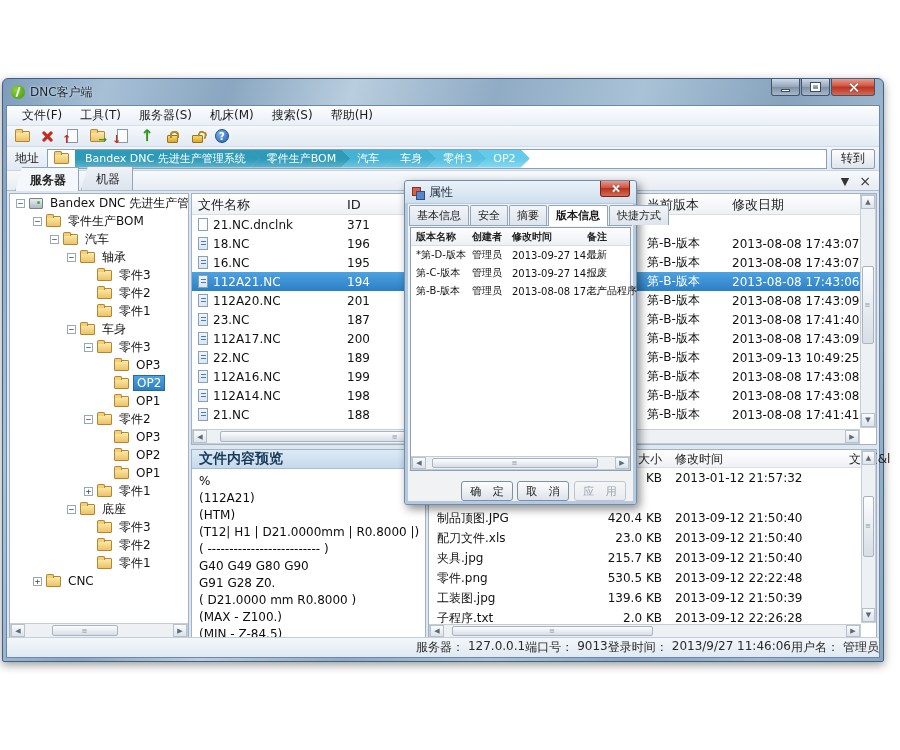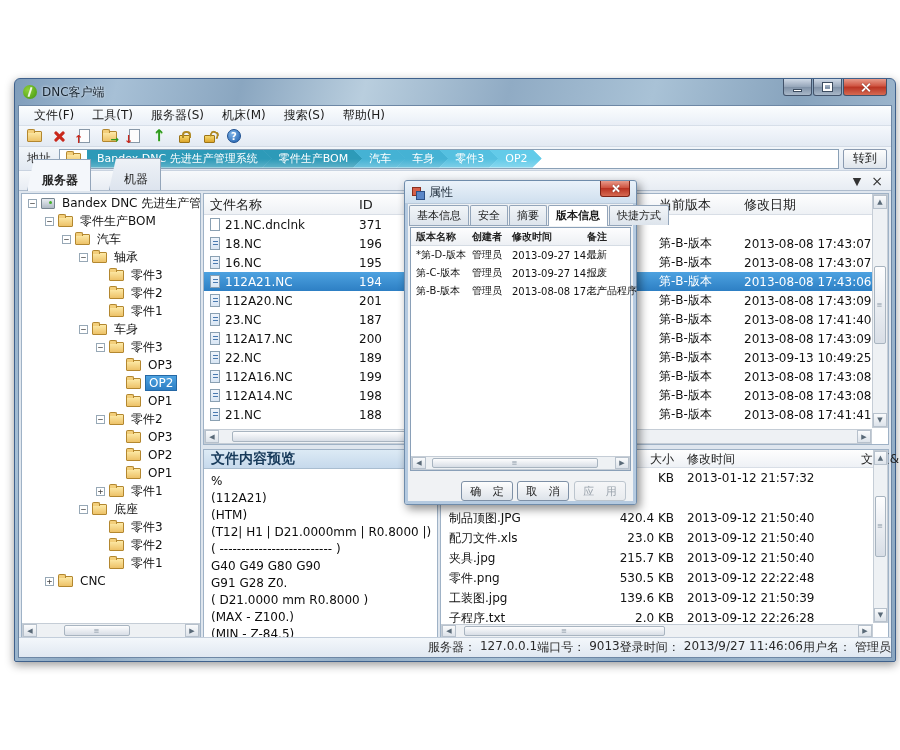--- a/index.html
+++ b/index.html
@@ -1,20 +1,20 @@
 <!DOCTYPE html>
 <html><head>
 <meta charset="utf-8">
 <style>
   * { margin:0; padding:0; box-sizing:border-box; }
   html,body { width:900px; height:750px; background:#fff; font-family:"DejaVu Sans","Liberation Sans",sans-serif; overflow:hidden; }
   .page { position:relative; width:900px; height:750px; background:#fff; }
 
   
-  .app-window { position:absolute; left:14px; top:78px; width:882px; height:584px;
+  .app-window { position:absolute; left:2px; top:78px; width:882px; height:584px;
     background:linear-gradient(105deg,#7e9cba 0%,#a7c0d6 10%,#8aa6c0 22%,#b9cede 34%,#90abc4 48%,#a9c2d6 62%,#87a3bd 76%,#9fb8cf 88%,#8aa6c0 100%);
     border:1px solid #3f618c; border-radius:6px 6px 2px 2px; box-shadow:0 3px 10px rgba(0,0,0,.4); }
   .titlebar { position:absolute; left:0; top:0; right:0; height:26px; display:flex; align-items:center; padding-left:8px; }
   .app-icon { width:14px; height:14px; margin-right:5px; border-radius:50%;
     background:radial-gradient(circle at 35% 35%, #8fd13a, #3f9410); position:relative; }
   .app-icon::after{ content:""; position:absolute; left:6px; top:2px; width:2px; height:10px; background:#eef7e2; transform:rotate(18deg); }
   .title-text { font-size:12px; color:#16232f; text-shadow:0 0 3px rgba(255,255,255,.9); }
   .win-btns { position:absolute; right:8px; top:0; display:flex; }
   .wbtn { width:29px; height:17px; border:1px solid #42536b; border-top:none; border-radius:0 0 3px 3px;
     background:linear-gradient(#cfd9e6,#94a4b8 50%,#7e90a6 50%,#a9b8c9); display:flex; align-items:center; justify-content:center; margin-left:1px; }
@@ -62,21 +62,21 @@
   .crumbs { display:flex; align-items:stretch; flex:1; }
   .crumb { color:#fff; font-size:11px; display:flex; align-items:center; padding:0 14px 0 16px; margin-left:-9px; white-space:nowrap;
     clip-path:polygon(0 0, calc(100% - 9px) 0, 100% 50%, calc(100% - 9px) 100%, 0 100%, 9px 50%); }
   .crumb:first-child { margin-left:0; clip-path:polygon(0 0, calc(100% - 9px) 0, 100% 50%, calc(100% - 9px) 100%, 0 100%); padding-left:10px; }
   .go-btn { margin-left:4px; height:20px; padding:0 9px; font-size:12px; color:#1b1b1b;
     background:linear-gradient(#fdfdfd,#dfe5ec); border:1px solid #8a9ab0; border-radius:2px; display:flex; align-items:center; }
 
   
   .tabstrip { position:absolute; left:0; right:0; top:65px; height:20px; background:linear-gradient(#f7f9fb,#e7ecf3);
     border-bottom:1px solid #aebccd; display:flex; align-items:flex-end; padding-left:8px; }
-  .ptab { font-size:12px; color:#222; padding:12px 12px 2px 14px; border:1px solid #93a5ba; border-bottom:none; margin-right:18px;
+  .ptab { font-size:12px; color:#222; padding:4px 12px 2px 14px; border:1px solid #93a5ba; border-bottom:none; margin-right:2px;
     background:linear-gradient(#eef2f7,#dde4ee); clip-path:polygon(7px 0,100% 0,100% 100%,0 100%); }
   .ptab.active { background:#f4f7fb; font-weight:bold; position:relative; top:1px; }
   .strip-ctrl { position:absolute; right:8px; top:3px; display:flex; gap:10px; align-items:center; }
   .strip-ctrl span { font-size:11px; color:#333; line-height:1; }
 
   
   .content { position:absolute; left:0; right:0; top:85px; height:450px; background:#dfe6ee; }
 
   .tree-panel { position:absolute; left:2px; top:2px; width:180px; bottom:2px; background:#fff; border:1px solid #9fb2c6; overflow:hidden; }
   .tree-row { height:18px; display:flex; align-items:center; font-size:12px; color:#111; white-space:nowrap; }

